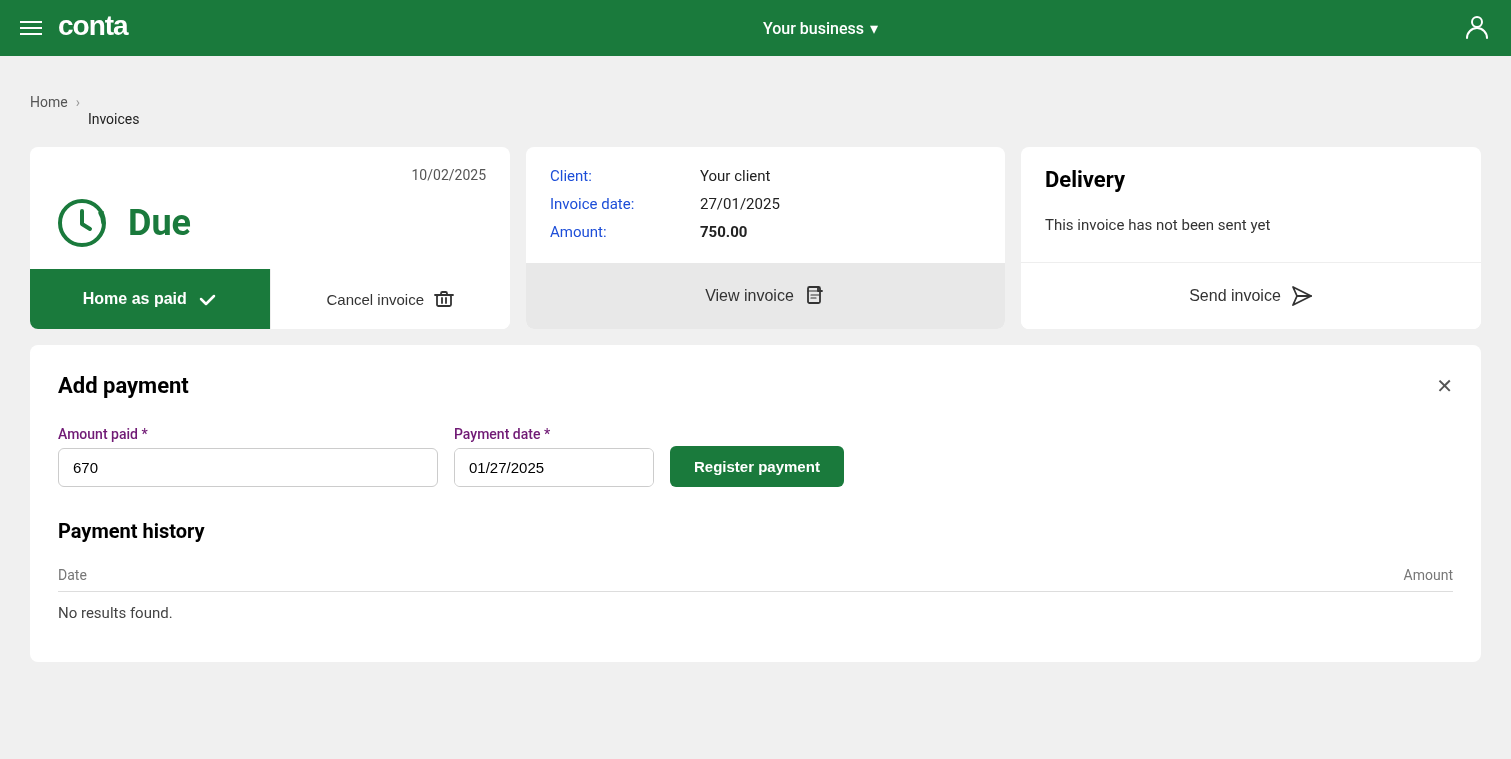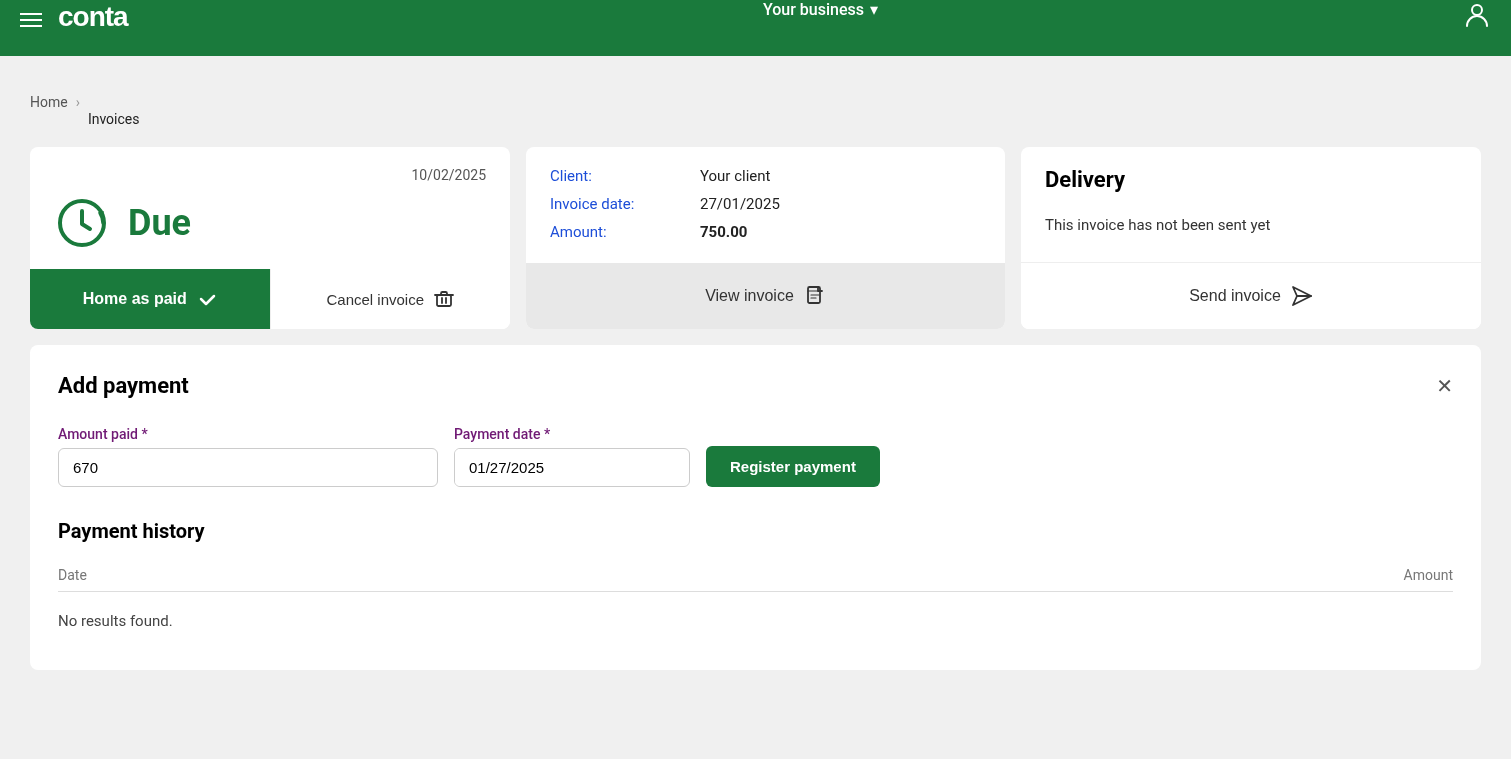--- a/index.html
+++ b/index.html
@@ -3,21 +3,21 @@
   <meta charset="utf-8">
   <style>
     * { box-sizing: border-box; margin: 0; padding: 0; }
     body { font-family: -apple-system, BlinkMacSystemFont, 'Segoe UI', Roboto, sans-serif; background: #f0f0f0; min-height: 759px; }
 
     
     .header {
       background: #1a7a3c;
       height: 56px;
       display: flex;
-      align-items: flex-start;
+      align-items: center;
       justify-content: space-between;
       padding: 0 20px;
       color: white;
     }
     .header-left { display: flex; align-items: center; gap: 16px; }
     .hamburger { display: flex; flex-direction: column; gap: 4px; cursor: pointer; }
     .hamburger span { display: block; width: 22px; height: 2px; background: white; }
     .logo { font-size: 28px; font-weight: 700; color: white; letter-spacing: -1px; }
     .business-selector { display: flex; align-items: center; gap: 6px; font-size: 16px; font-weight: 500; cursor: pointer; }
 
@@ -230,21 +230,21 @@
       padding: 10px 14px;
       font-size: 15px;
       width: 380px;
       outline: none;
     }
     .date-input-wrap {
       display: flex;
       align-items: center;
       border: 1.5px solid #ccc;
       border-radius: 6px;
-      width: 236px;
+      width: 200px;
       overflow: hidden;
     }
     .date-input-wrap input {
       border: none;
       padding: 10px 14px;
       font-size: 15px;
       flex: 1;
       outline: none;
     }
     .date-input-wrap .cal-icon {
@@ -268,21 +268,20 @@
     .payment-history h3 {
       font-size: 20px;
       font-weight: 700;
       margin-bottom: 16px;
     }
     .history-table-header {
       display: flex;
       justify-content: space-between;
       padding: 8px 0;
       border-bottom: 1px solid #ddd;
-      margin-bottom: 8px;
     }
     .history-table-header span {
       font-size: 14px;
       color: #777;
     }
     .no-results {
       font-size: 15px;
       color: #444;
       padding: 12px 0;
     }

